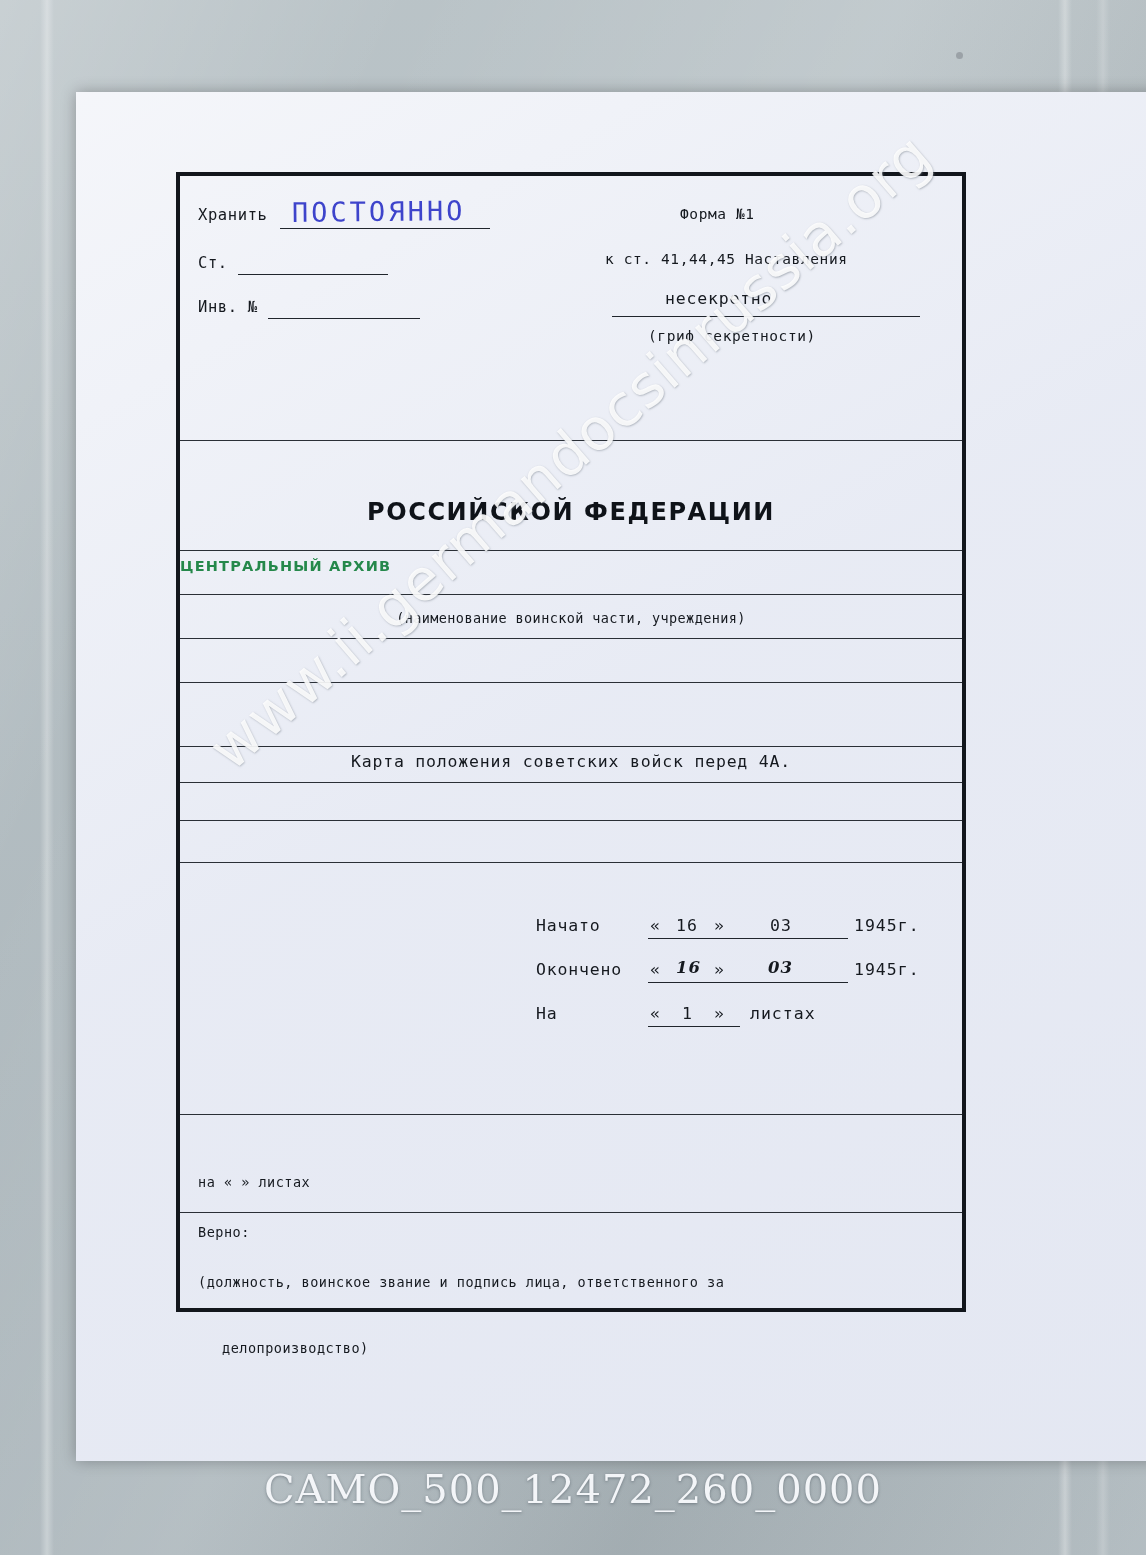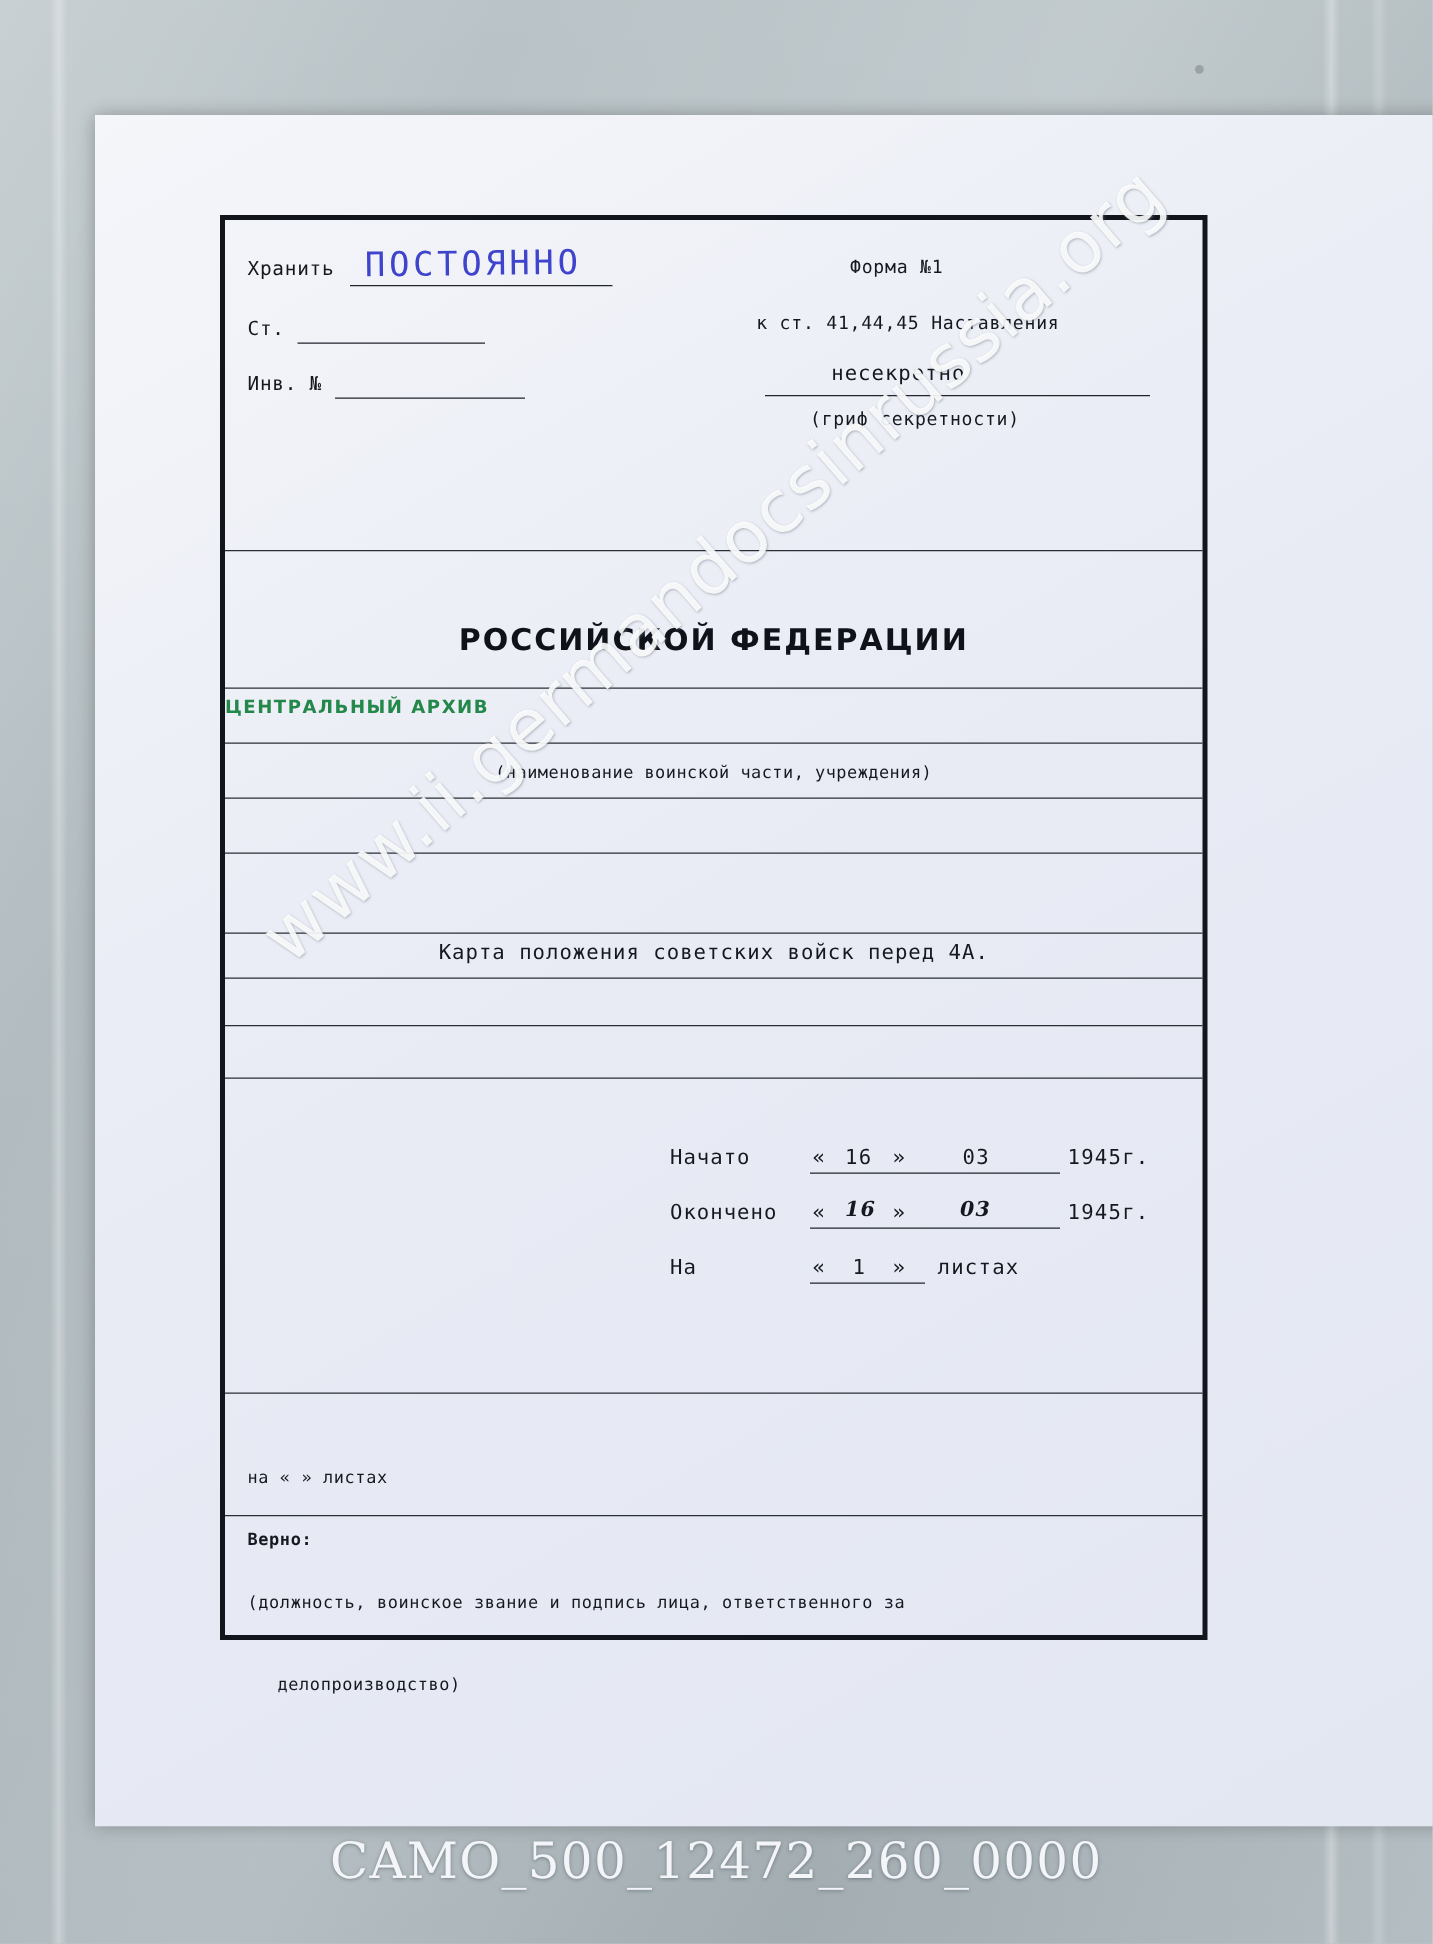--- a/index.html
+++ b/index.html
@@ -326,21 +326,21 @@
 
       <div class="lbl" style="left:356px; top:828px;">На</div>
       <div class="val" style="left:470px; top:828px;">«</div>
       <div class="val" style="left:502px; top:828px;">1</div>
       <div class="val" style="left:534px; top:828px;">»</div>
       <div class="uline" style="left:468px; top:850px; width:92px;"></div>
       <div class="val" style="left:570px; top:828px;">листах</div>
     </div>
 
     <div class="footer-txt" style="left:18px; top:998px;">на «    » листах</div>
-    <div class="footer-txt" style="left:18px; top:1048px;font-weight:bold;">Верно:</div>
+    <div class="footer-txt" style="left:18px; top:1048px;">Верно:</div>
     <div class="footer-txt" style="left:18px; top:1098px;">(должность, воинское звание и подпись лица, ответственного за</div>
 
   </div>
 
   <div class="footer-txt" style="left:118px; top:1248px;margin-left:28px;">делопроизводство)</div>
 
   <div class="watermark">www.ii.germandocsinrussia.org</div>
 </div>
 
 <div class="bottom-caption">CAMO_500_12472_260_0000</div>

